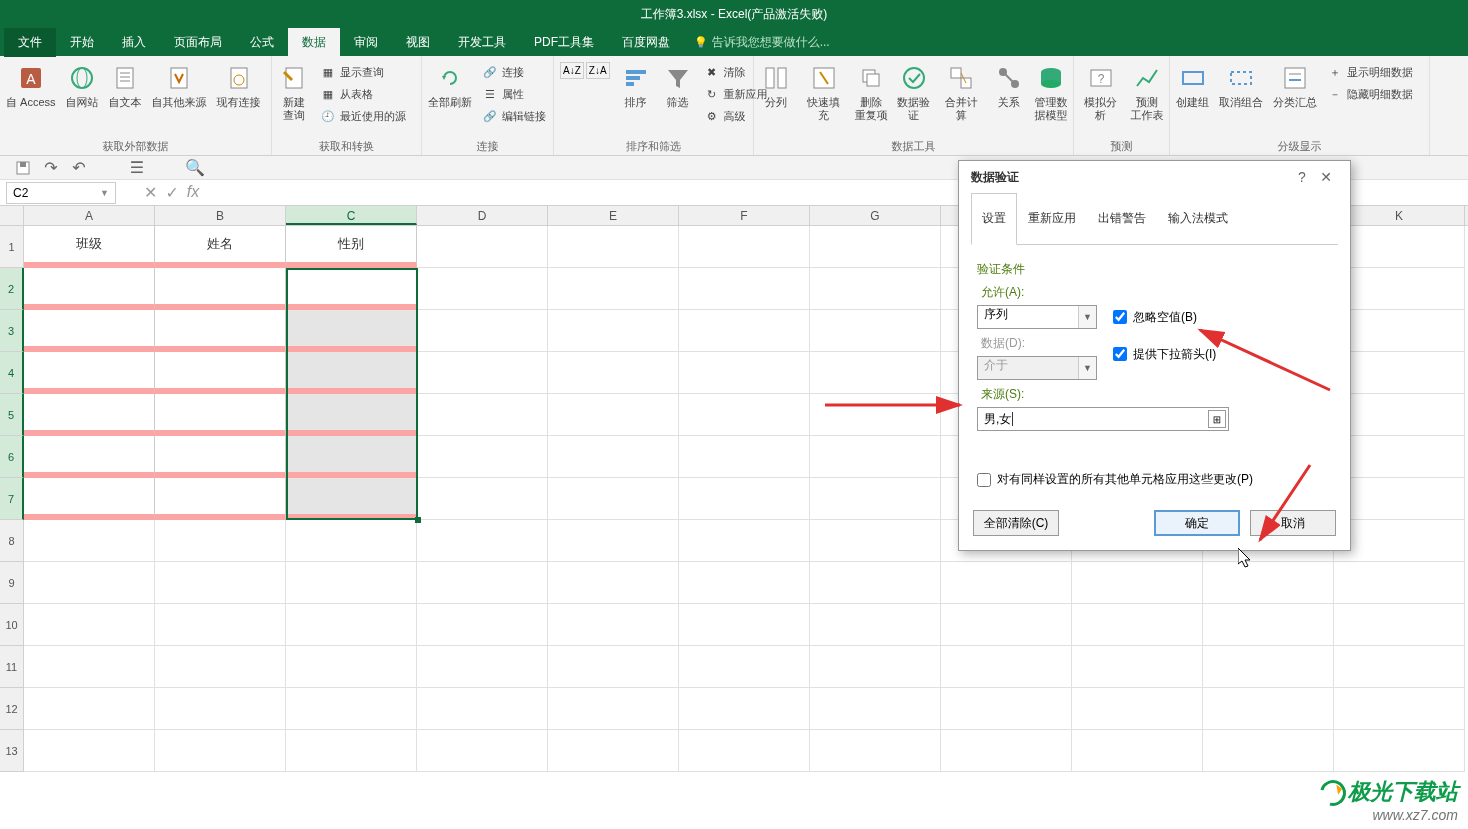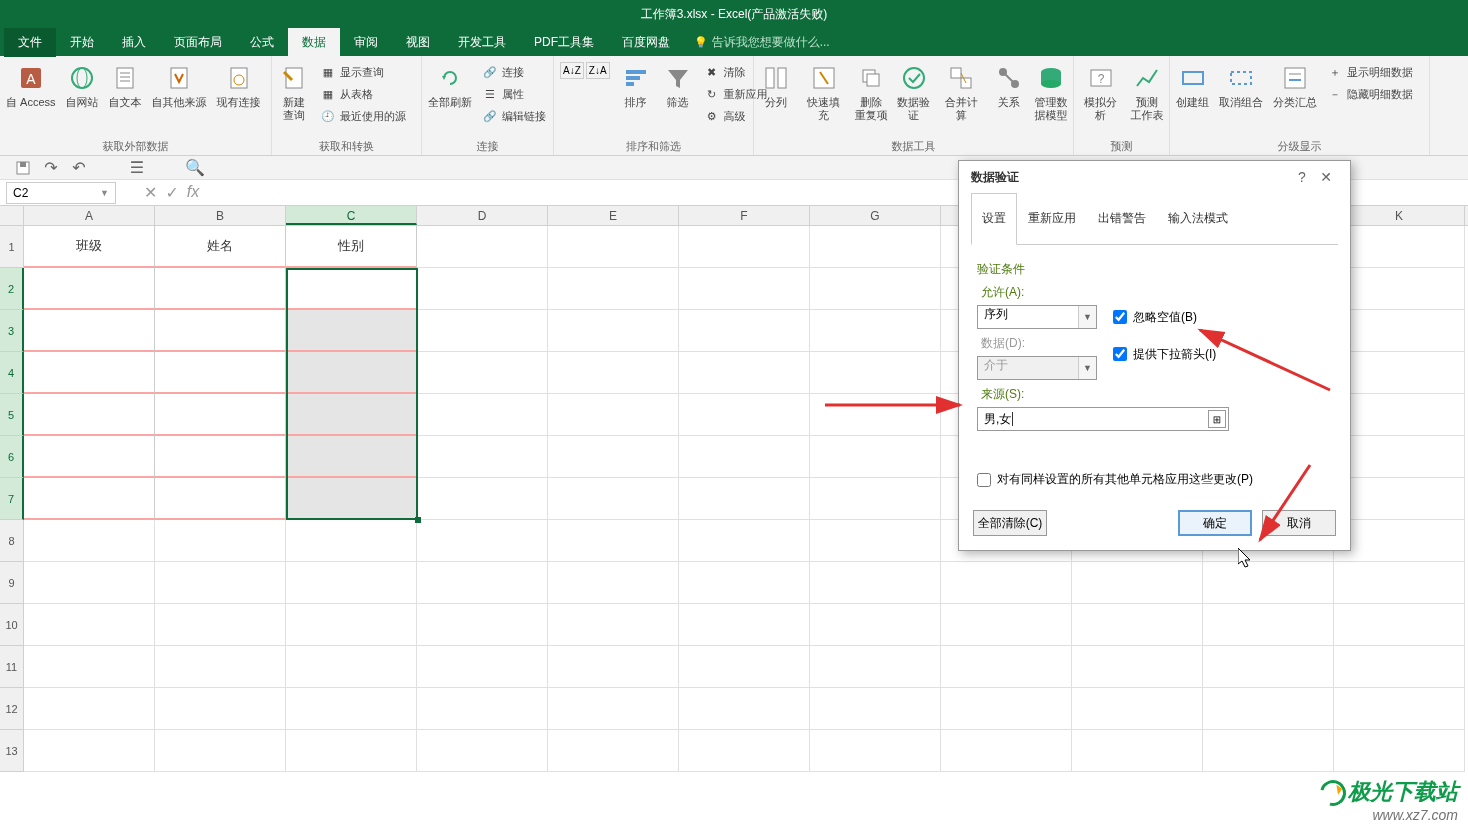--- a/index.html
+++ b/index.html
@@ -44,21 +44,21 @@
 .grid-area { position: relative; flex: 1; }
 .col-headers { display: flex; height: 20px; background: #f0f0f0; border-bottom: 1px solid #d0d0d0; }
 .corner { width: 24px; border-right: 1px solid #d0d0d0; background: #f0f0f0; }
 .col-h { width: 131px; border-right: 1px solid #d0d0d0; text-align: center; font-size: 12px; color: #555; line-height: 20px; }
 .col-h.sel { background: #d4ead9; color: #0e6b3a; border-bottom: 2px solid #0e6b3a; }
 .grid-body { position: relative; }
 .row { display: flex; height: 42px; }
 .row-h { width: 24px; border-right: 1px solid #d0d0d0; border-bottom: 1px solid #d0d0d0; background: #f0f0f0; text-align: center; font-size: 11px; color: #555; display: flex; align-items: center; justify-content: center; }
 .row-h.sel { background: #d4ead9; color: #0e6b3a; border-right: 2px solid #0e6b3a; }
 .cell { width: 131px; border-right: 1px solid #e0e0e0; border-bottom: 1px solid #e0e0e0; font-size: 13px; display: flex; align-items: center; justify-content: center; color: #333; }
-.data-cell { border-right: 1px solid #ccc; border-bottom: 2px solid #fca5a5; }
+.data-cell { border-right: 1px solid #ccc; border-bottom: 6px solid #fca5a5; }
 .sel-range { background: #e5e5e5; }
 
 
 .selection-border { position: absolute; border: 2px solid #0e6b3a; pointer-events: none; }
 .selection-handle { position: absolute; width: 6px; height: 6px; background: #0e6b3a; pointer-events: none; }
 
 
 .dialog { position: absolute; left: 958px; top: 160px; width: 393px; background: #fff; border: 1px solid #999; box-shadow: 3px 3px 10px rgba(0,0,0,0.3); font-size: 12px; }
 .dlg-title { height: 32px; display: flex; align-items: center; padding: 0 12px; }
 .dlg-title .t { font-weight: bold; color: #333; }
@@ -73,21 +73,21 @@
 .dlg-select { width: 120px; height: 24px; border: 1px solid #999; display: flex; align-items: flex-start; padding: 0 6px; background: #fff; position: relative; }
 .dlg-select.dis { background: #f0f0f0; color: #999; }
 .dlg-select .arr { position: absolute; right: 0; top: 0; width: 18px; height: 100%; border-left: 1px solid #ccc; display: flex; align-items: center; justify-content: center; font-size: 9px; color: #666; background: #f5f5f5; }
 .chk { display: flex; align-items: center; gap: 6px; cursor: pointer; }
 .chk input { width: 14px; height: 14px; }
 .src-input { width: 252px; height: 24px; border: 1px solid #999; padding: 0 6px; display: flex; align-items: center; position: relative; }
 .src-input .caret { border-right: 1px solid #333; height: 14px; margin-left: 1px; animation: blink 1s infinite; }
 .src-input .picker { position: absolute; right: 2px; top: 2px; width: 18px; height: 18px; border: 1px solid #999; display: flex; align-items: center; justify-content: center; font-size: 10px; cursor: pointer; background: #fff; }
 @keyframes blink { 50% { opacity: 0; } }
 .dlg-buttons { display: flex; justify-content: space-between; padding: 12px 14px 14px; }
-.dlg-btn { width: 74px; height: 26px; border: 1px solid #999; background: #f0f0f0; cursor: pointer; font-size: 12px; }
+.dlg-btn { width: 86px; height: 26px; border: 1px solid #999; background: #f0f0f0; cursor: pointer; font-size: 12px; }
 .dlg-btn.primary { border: 2px solid #5b9bd5; background: #eaf3fb; }
 .right-btns { display: flex; gap: 10px; }
 
 
 .arrow { position: absolute; pointer-events: none; z-index: 20; }
 
 
 .watermark { position: absolute; right: 10px; bottom: 6px; text-align: right; }
 .watermark .wm1 { font-size: 22px; font-weight: bold; color: #0e9b4a; font-style: italic; }
 .watermark .wm1 .logo { display: inline-block; width: 26px; height: 26px; border: 3px solid #0e9b4a; border-radius: 50%; border-left-color: transparent; transform: rotate(-30deg); vertical-align: middle; margin-right: 2px; position: relative; }

